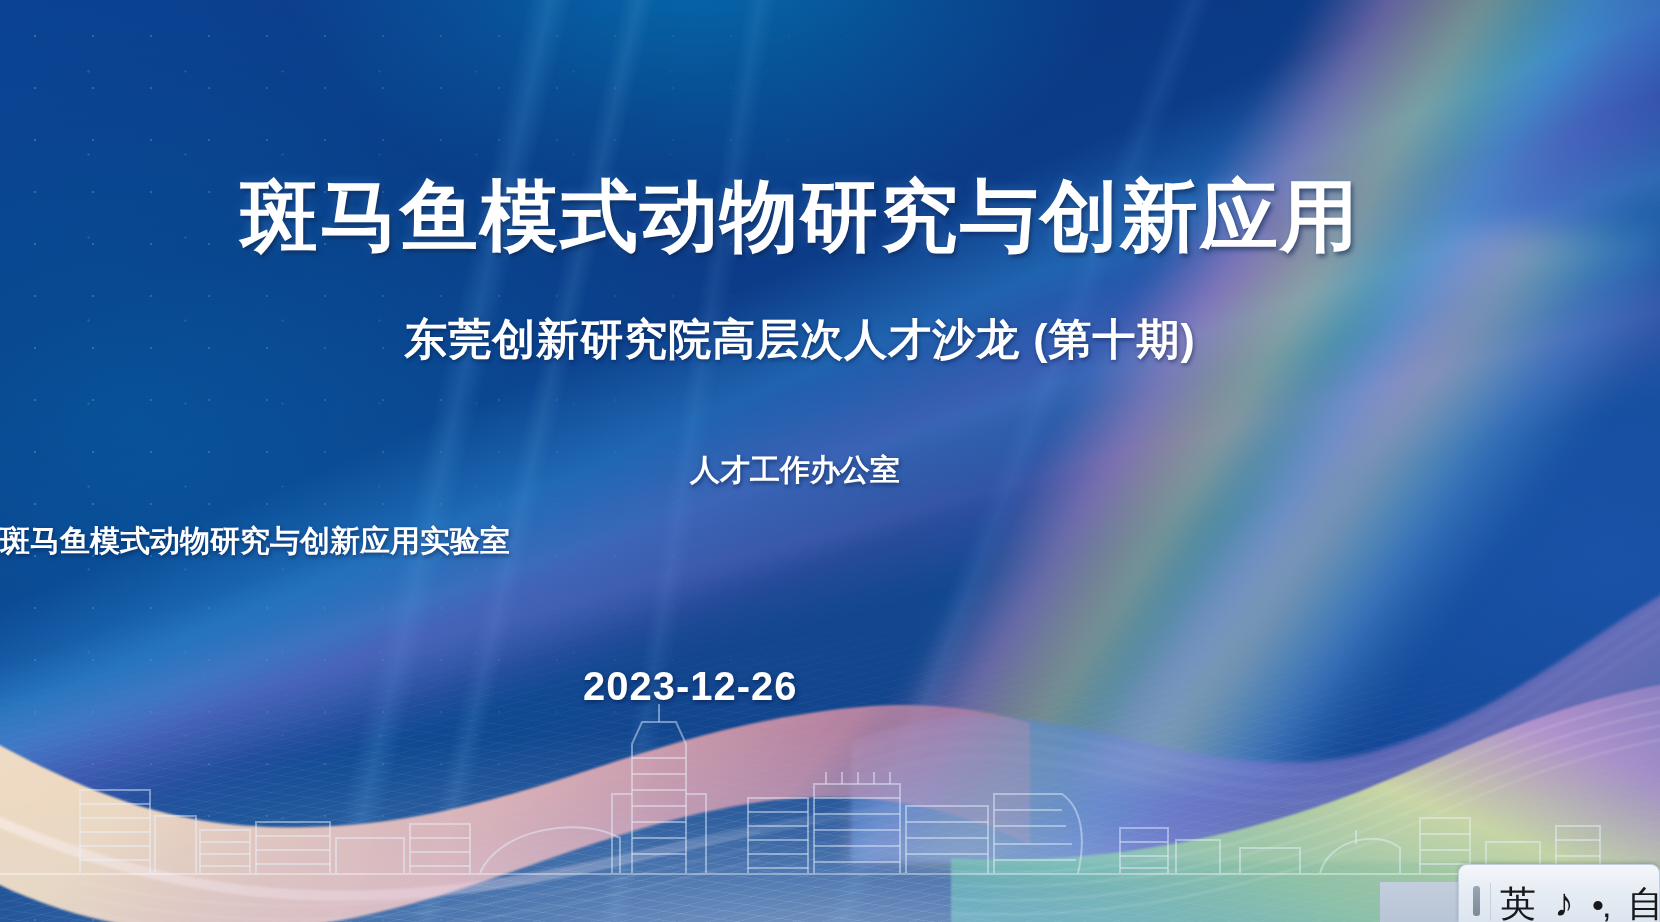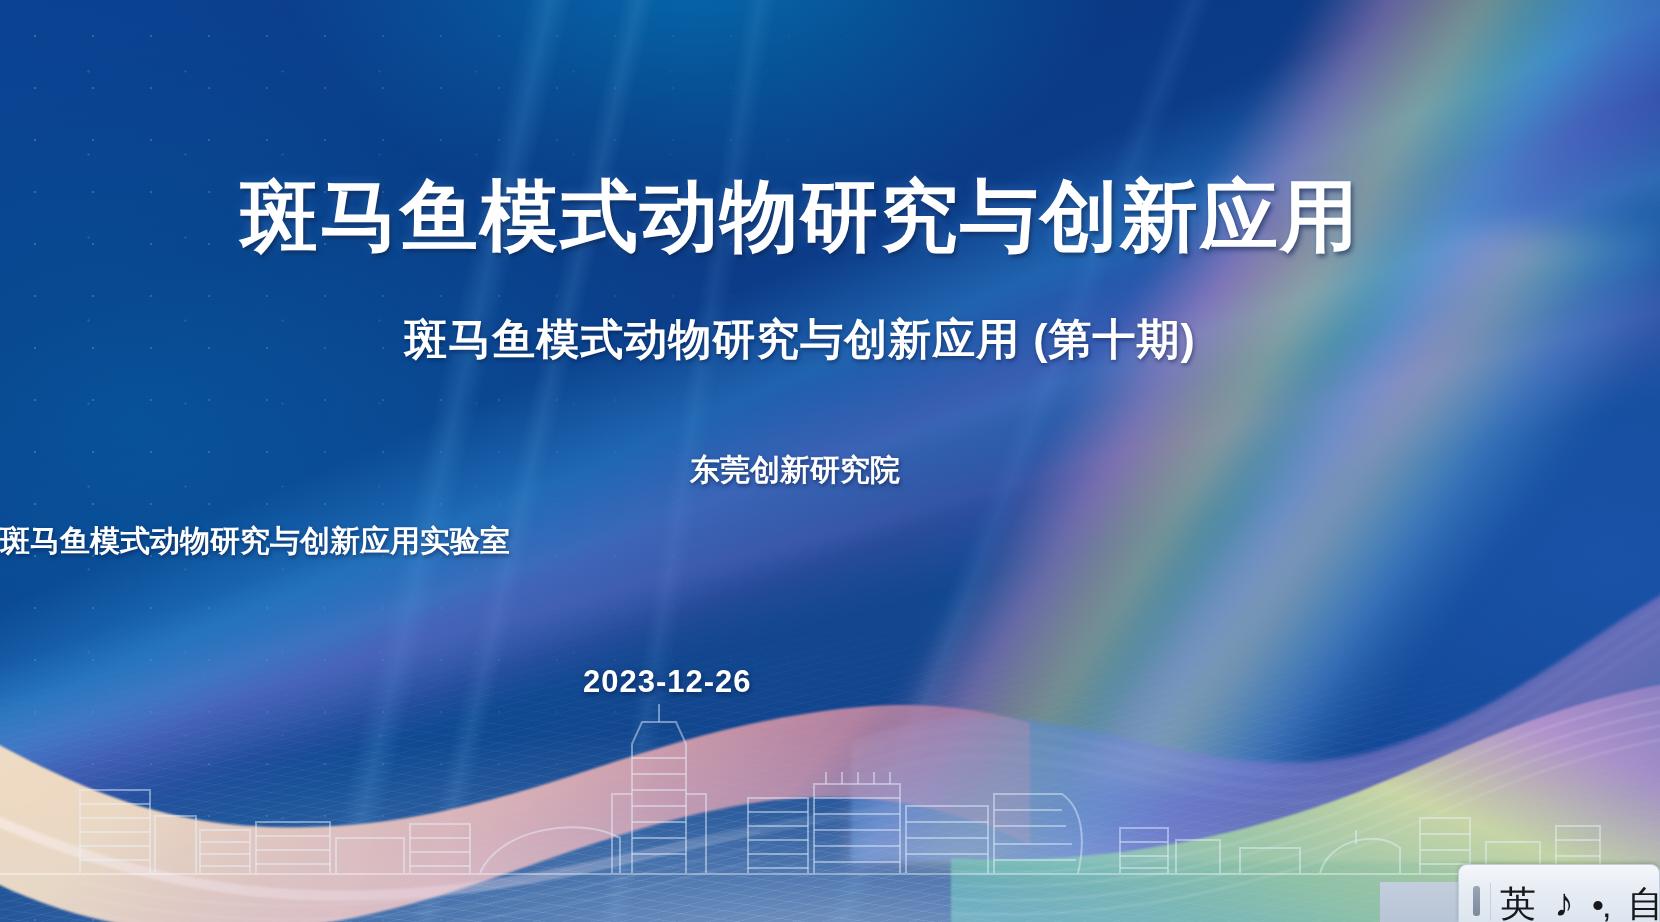--- a/index.html
+++ b/index.html
@@ -217,21 +217,21 @@
     white-space: nowrap;
   }
   .org-1 { margin-left: 516px; margin-bottom: 40px; }
   .org-2 { margin-left: 690px; margin-bottom: 41px; }
   .org-3 { }
 
   .event-date {
     position: absolute;
     top: 664px;
     left: 583px;
-    font-size: 31px;
+    font-size: 40px;
     font-weight: bold;
     letter-spacing: 1px;
     text-shadow: 1px 2px 5px rgba(2,20,60,0.6);
   }
 
   
   .taskbar-strip {
     position: absolute;
     left: 1380px;
     bottom: 0;
@@ -413,24 +413,24 @@
       <path d="M1556,175 L1556,128 L1600,128 L1600,175"></path>
       <path d="M1556,142 L1600,142 M1556,158 L1600,158"></path>
     </g>
     <path d="M0,176 L1660,176" stroke="#ffffff" stroke-opacity="0.45" stroke-width="2"></path>
   </svg>
 
   <div class="content">
 
     <div class="title">斑马鱼模式动物研究与创新应用</div>
 
-    <div class="subtitle">斑马鱼模式动物研究与创新应用 (第十期)</div>
+    <div class="subtitle">东莞创新研究院高层次人才沙龙 (第十期)</div>
 
     <div class="org-block">
-      <div class="org-line org-2">东莞创新研究院</div>
+      <div class="org-line org-2">人才工作办公室</div>
       <div class="org-line org-3">斑马鱼模式动物研究与创新应用实验室</div>
     </div>
 
     <div class="event-date">2023-12-26</div>
   </div>
 
   <div class="taskbar-strip"></div>
 
   <div class="ime-bar">
     <div class="ime-grip"></div>

